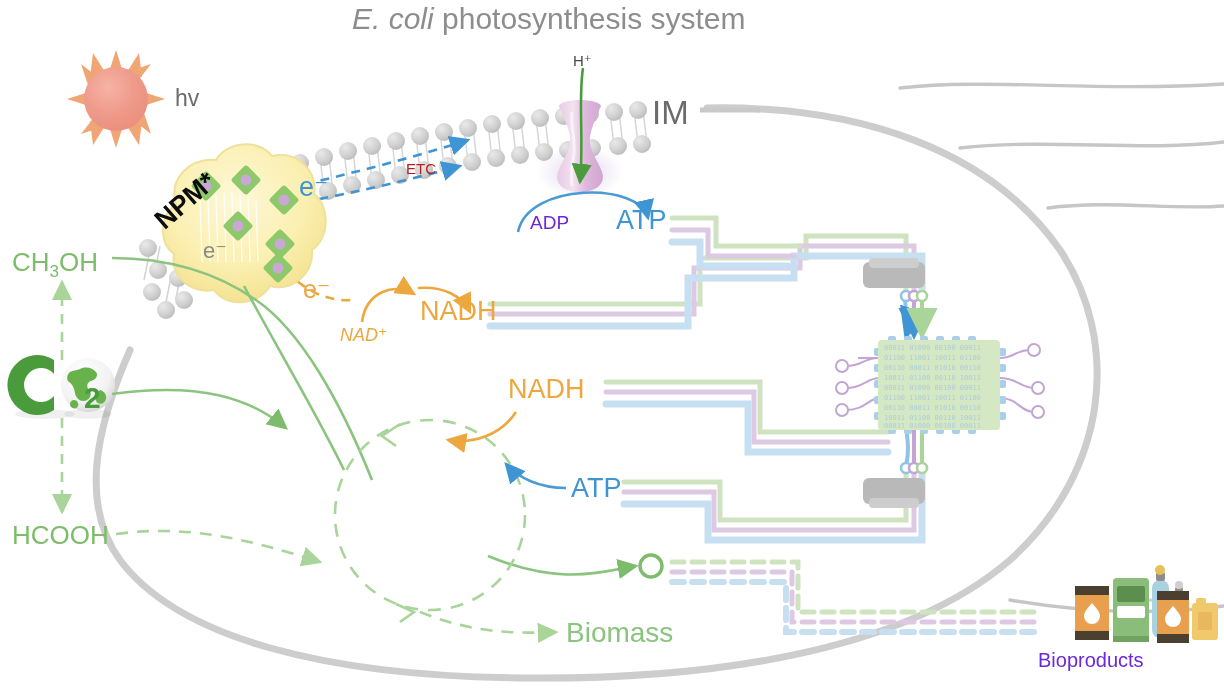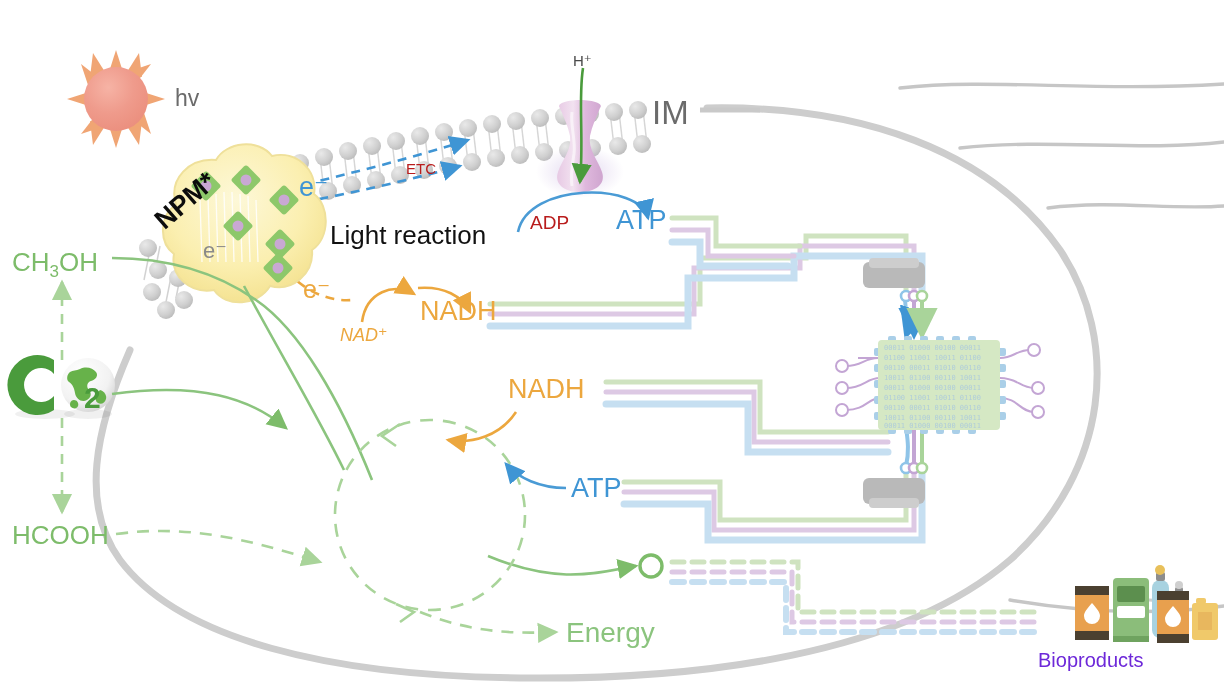--- a/index.html
+++ b/index.html
@@ -17,21 +17,21 @@
   .t-im{font-size:33px;color:#6b6b6b;left:652px;top:96px;}
   .t-etc{font-size:15px;color:#b91c1c;left:406px;top:161px;}
   .t-hplus{font-size:15px;color:#4a4a4a;left:573px;top:53px;}
   .t-light{font-size:26px;color:#111;left:330px;top:222px;}
   .t-dark{font-size:26px;color:#111;left:347px;top:502px;}
 
   .t-e-blue{font-size:27px;color:#3f95d4;left:299px;top:174px;}
   .t-e-gray{font-size:22px;color:#8a8a8a;left:203px;top:240px;}
   .t-e-org{font-size:25px;color:#eca73e;left:303px;top:277px;}
 
-  .t-adp{font-size:19px;color:#b91c1c;left:530px;top:213px;}
+  .t-adp{font-size:19px;color:#6d28d9;left:530px;top:213px;}
   .t-atp1{font-size:27px;color:#3f95d4;left:616px;top:207px;}
   .t-atp2{font-size:27px;color:#3f95d4;left:571px;top:475px;}
   .t-nad{font-size:18px;color:#eca73e;left:340px;top:326px;font-style:italic;}
   .t-nadh1{font-size:27px;color:#eca73e;left:420px;top:298px;}
   .t-nadh2{font-size:27px;color:#eca73e;left:508px;top:376px;}
 
   .t-ch3oh{font-size:26px;color:#7dbc6a;left:12px;top:249px;}
   .t-ch3oh sub{font-size:17px;}
   .t-hcooh{font-size:26px;color:#7dbc6a;left:12px;top:522px;}
   .t-biomass{font-size:28px;color:#8bc47e;left:566px;top:619px;}
@@ -463,40 +463,42 @@
       <rect x="1157" y="591" width="32" height="9" fill="#4b4030"></rect>
       <rect x="1157" y="634" width="32" height="9" fill="#4b4030"></rect>
       <path d="M1173,606 c5,6 8,9 8,13 a8,8 0 0 1 -16,0 c0,-4 3,-7 8,-13z" fill="#fff"></path>
 
       <rect x="1192" y="603" width="26" height="37" rx="3" fill="#f0c96a"></rect>
       <rect x="1196" y="598" width="10" height="6" rx="2" fill="#f0c96a"></rect>
       <path d="M1198,612 l14,0 l0,18 l-14,0 z" fill="#e8b75e"></path>
     </g>
   </svg>
 
+  <div class="lbl title">
+    <i>E. coli</i><span> photosynthesis system</span>
+  </div>
 
   <div class="lbl t-hv">hv</div>
   <div class="lbl t-im">IM</div>
   <div class="lbl t-etc">ETC</div>
   <div class="lbl t-hplus">H⁺</div>
 
-  <div class="lbl t-light">Light reaction</div>
 
   <div class="lbl t-npm">NPM*</div>
 
   <div class="lbl t-e-blue">e⁻</div>
   <div class="lbl t-e-gray">e⁻</div>
   <div class="lbl t-e-org">e⁻</div>
 
   <div class="lbl t-adp">ADP</div>
   <div class="lbl t-atp1">ATP</div>
   <div class="lbl t-atp2">ATP</div>
   <div class="lbl t-nad">NAD⁺</div>
   <div class="lbl t-nadh1">NADH</div>
   <div class="lbl t-nadh2">NADH</div>
 
   <div class="lbl t-ch3oh"><span>CH</span><sub>3</sub><span>OH</span></div>
   <div class="lbl t-hcooh">HCOOH</div>
   <div class="lbl t-co2-2">2</div>
-  <div class="lbl t-biomass">Energy</div>
+  <div class="lbl t-biomass">Biomass</div>
   <div class="lbl t-bioprod">Bioproducts</div>
 
 </div>
 
 </body></html>

